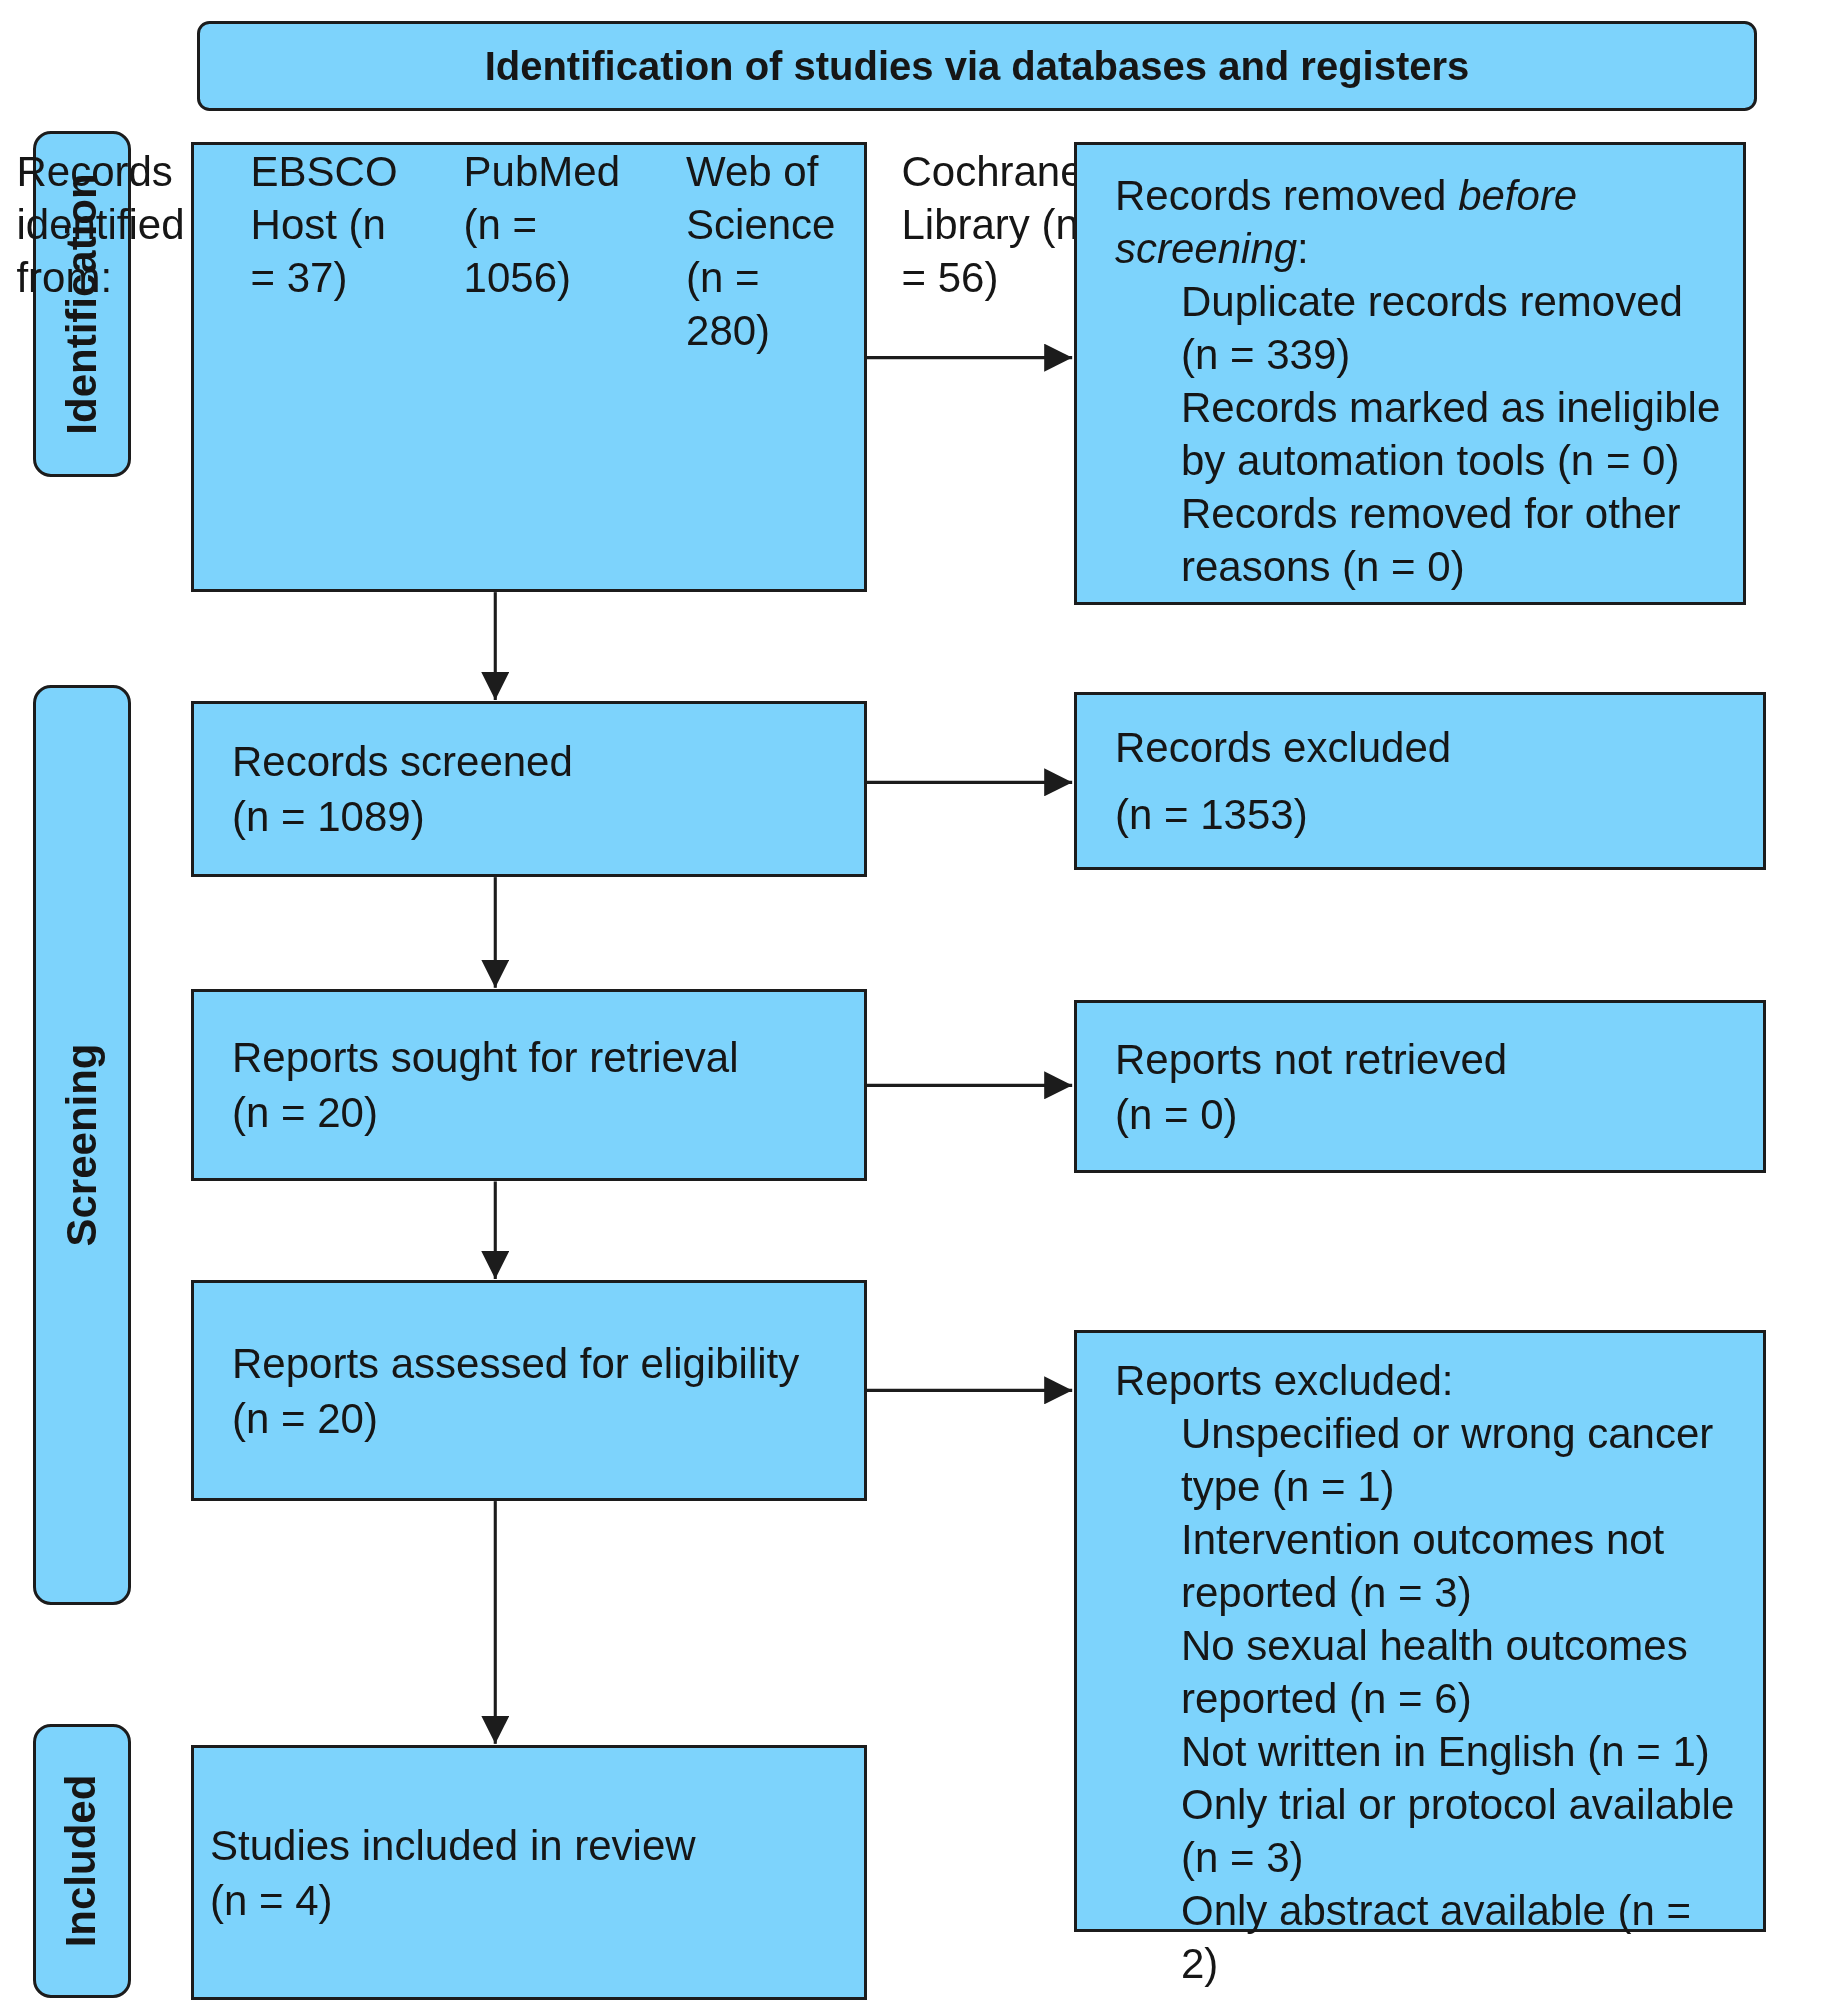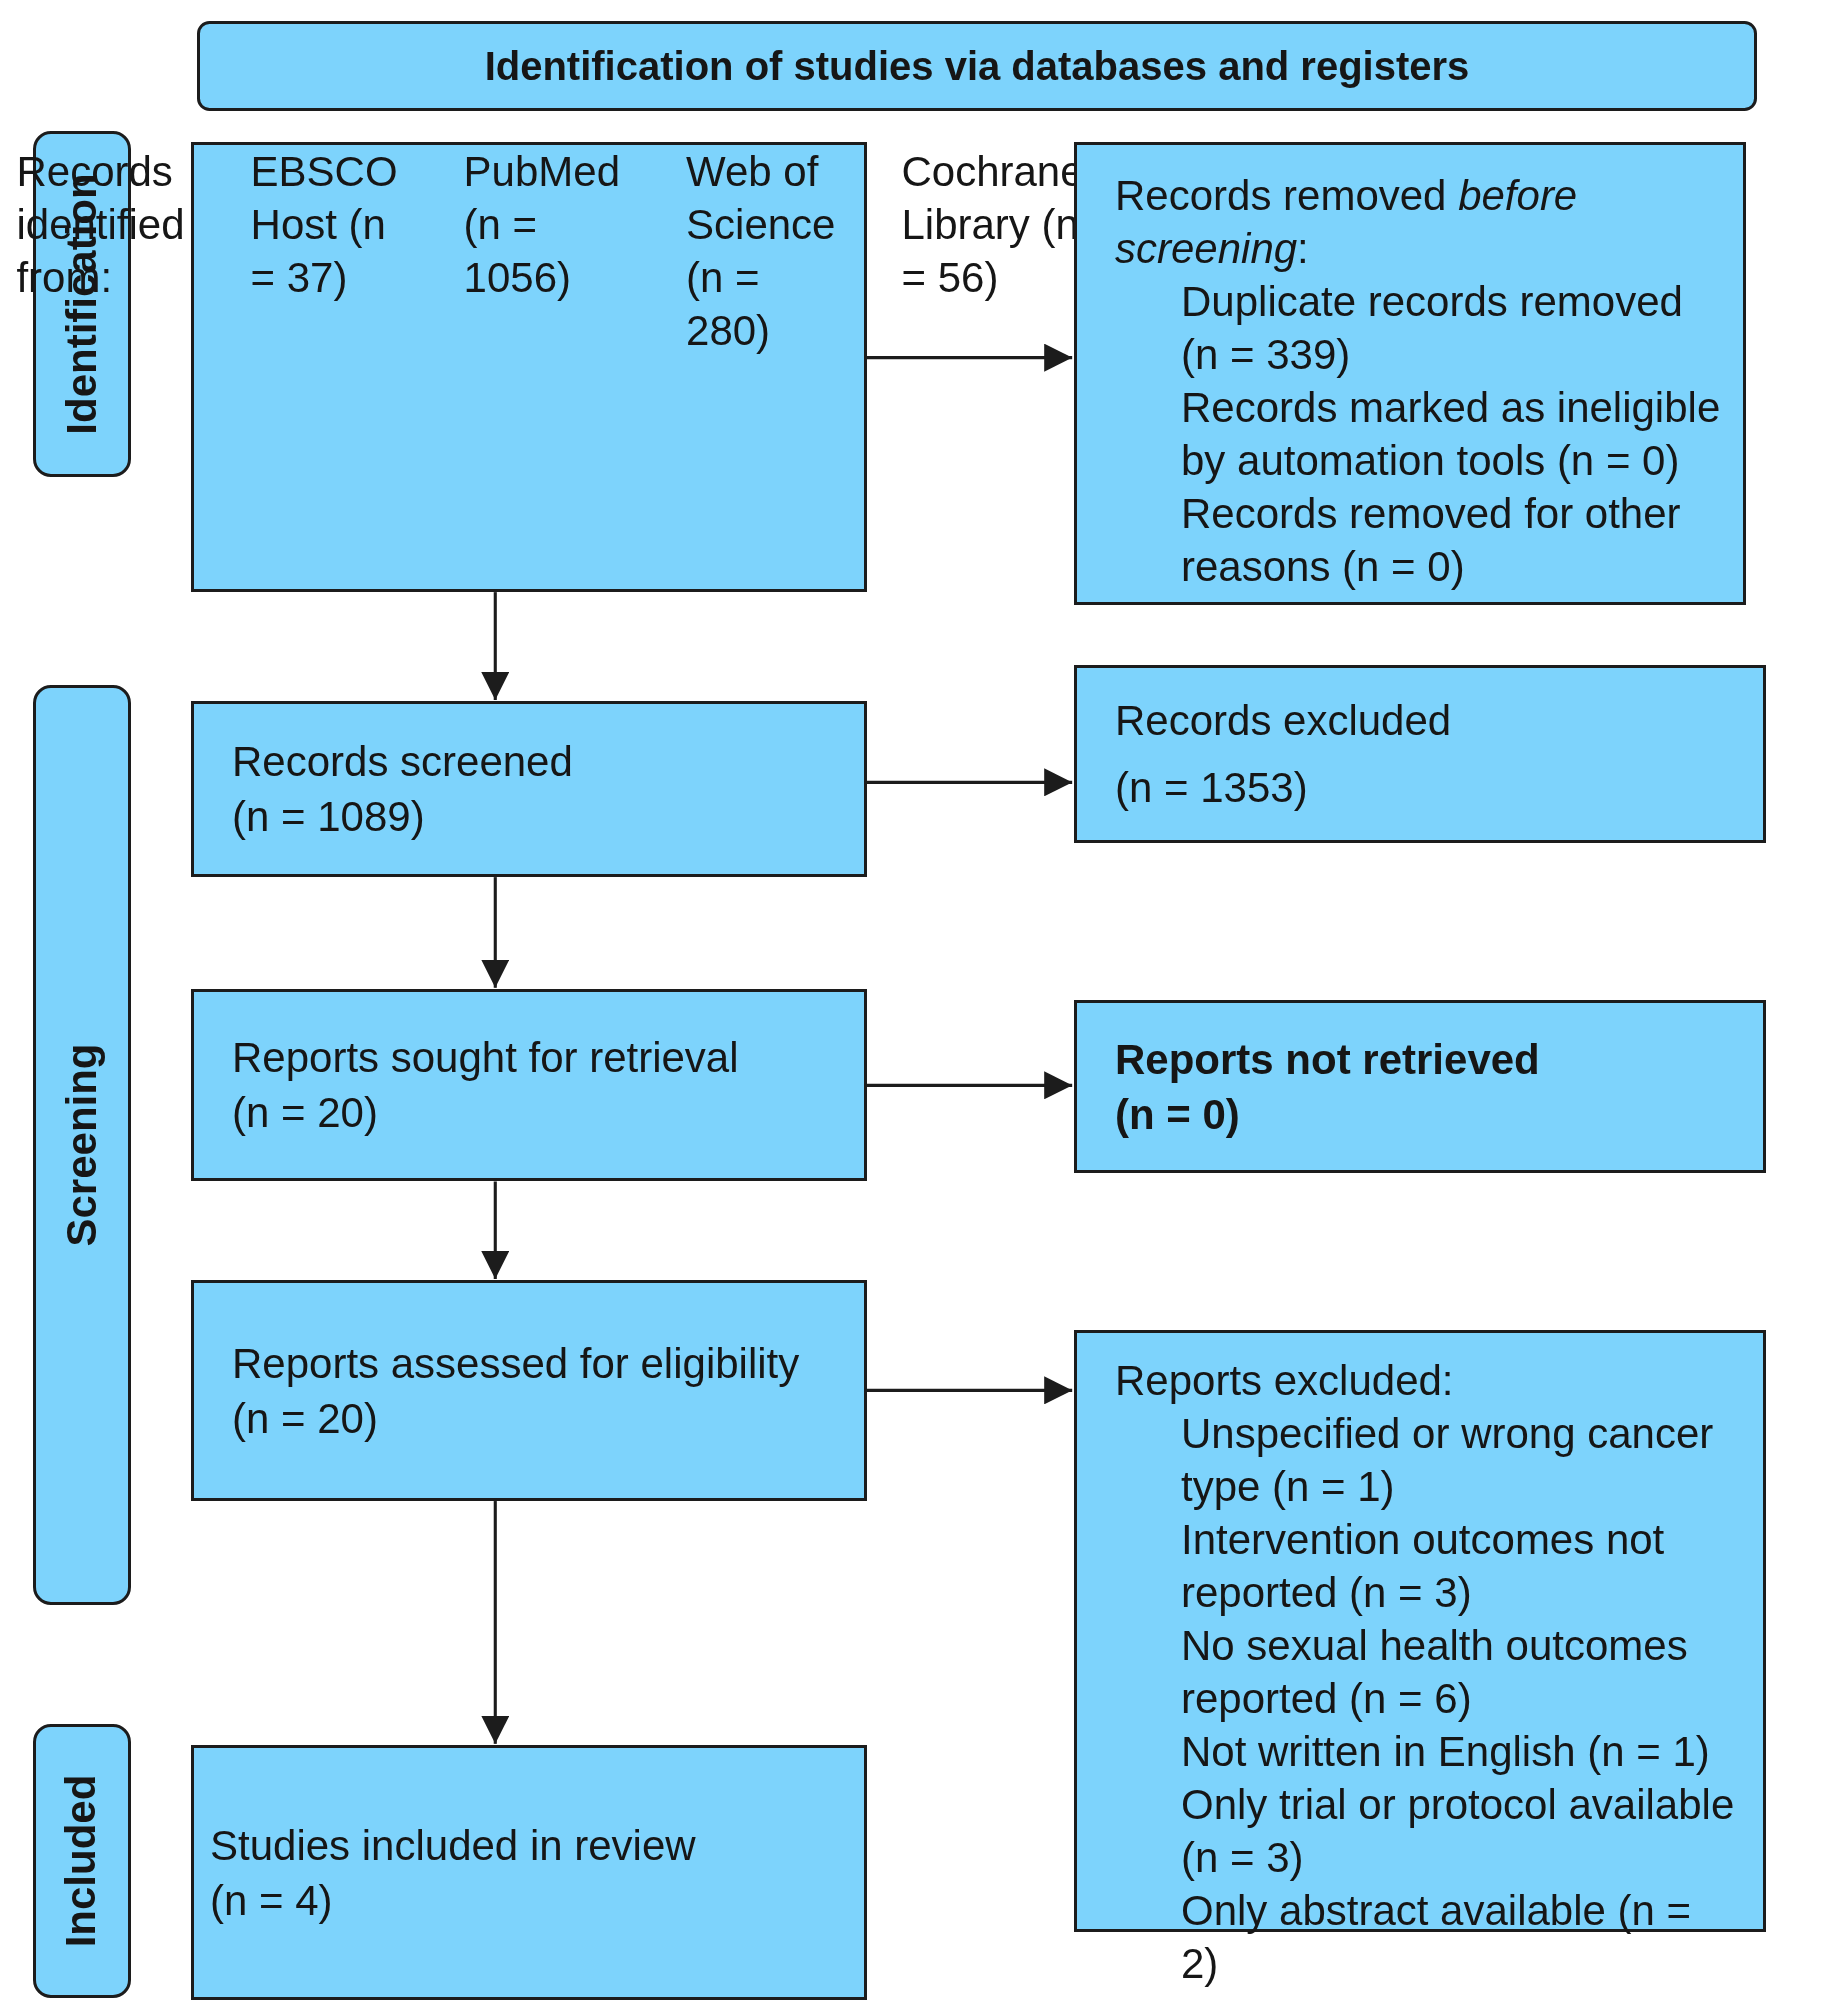--- a/index.html
+++ b/index.html
@@ -46,23 +46,23 @@
   }
   
   .listbox { line-height: 53px; }
   .item { margin-left: 66px; }
 
   .b-identified { left: 191px; top: 142px; width: 676px; height: 450px;
     display: flex; flex-direction: row; justify-content: center; padding-left: 42px; }
   .b-removed    { left: 1074px; top: 142px;  width: 672px; height: 463px; padding: 24px 17.3px 0 38px; }
   .b-removed .item { max-width: 564px; }
   .b-screened   { left: 191px;  top: 701px; width: 676px;  height: 176px; }
-  .b-excluded   { left: 1074px; top: 665px; width: 692px; height: 178px; gap: 12px; }
+  .b-excluded   { left: 1074px; top: 692px; width: 692px; height: 178px; gap: 12px; }
   .b-sought     { left: 191px;  top: 989px; width: 676px;  height: 192px; }
-  .b-notretr    { left: 1074px; top: 1000px; width: 692px; height: 173px; font-weight: bold; }
+  .b-notretr    { left: 1074px; top: 1000px; width: 692px; height: 173px; }
   .b-assessed   { left: 191px;  top: 1280px; width: 676px;  height: 221px; }
   .b-repexcl    { left: 1074px; top: 1282px; width: 692px; height: 602px; padding: 21px 24px 0 38px; margin-top: 48px; }
   .b-repexcl .item { max-width: 557px; }
   .b-included   { left: 191px;  top: 1745px; width: 676px;  height: 255px; padding-left: 16px; }
 
   .arrows {
     position: absolute; left: 0; top: 0;
     width: 1822px; height: 2015px;
     pointer-events: none;
   }

